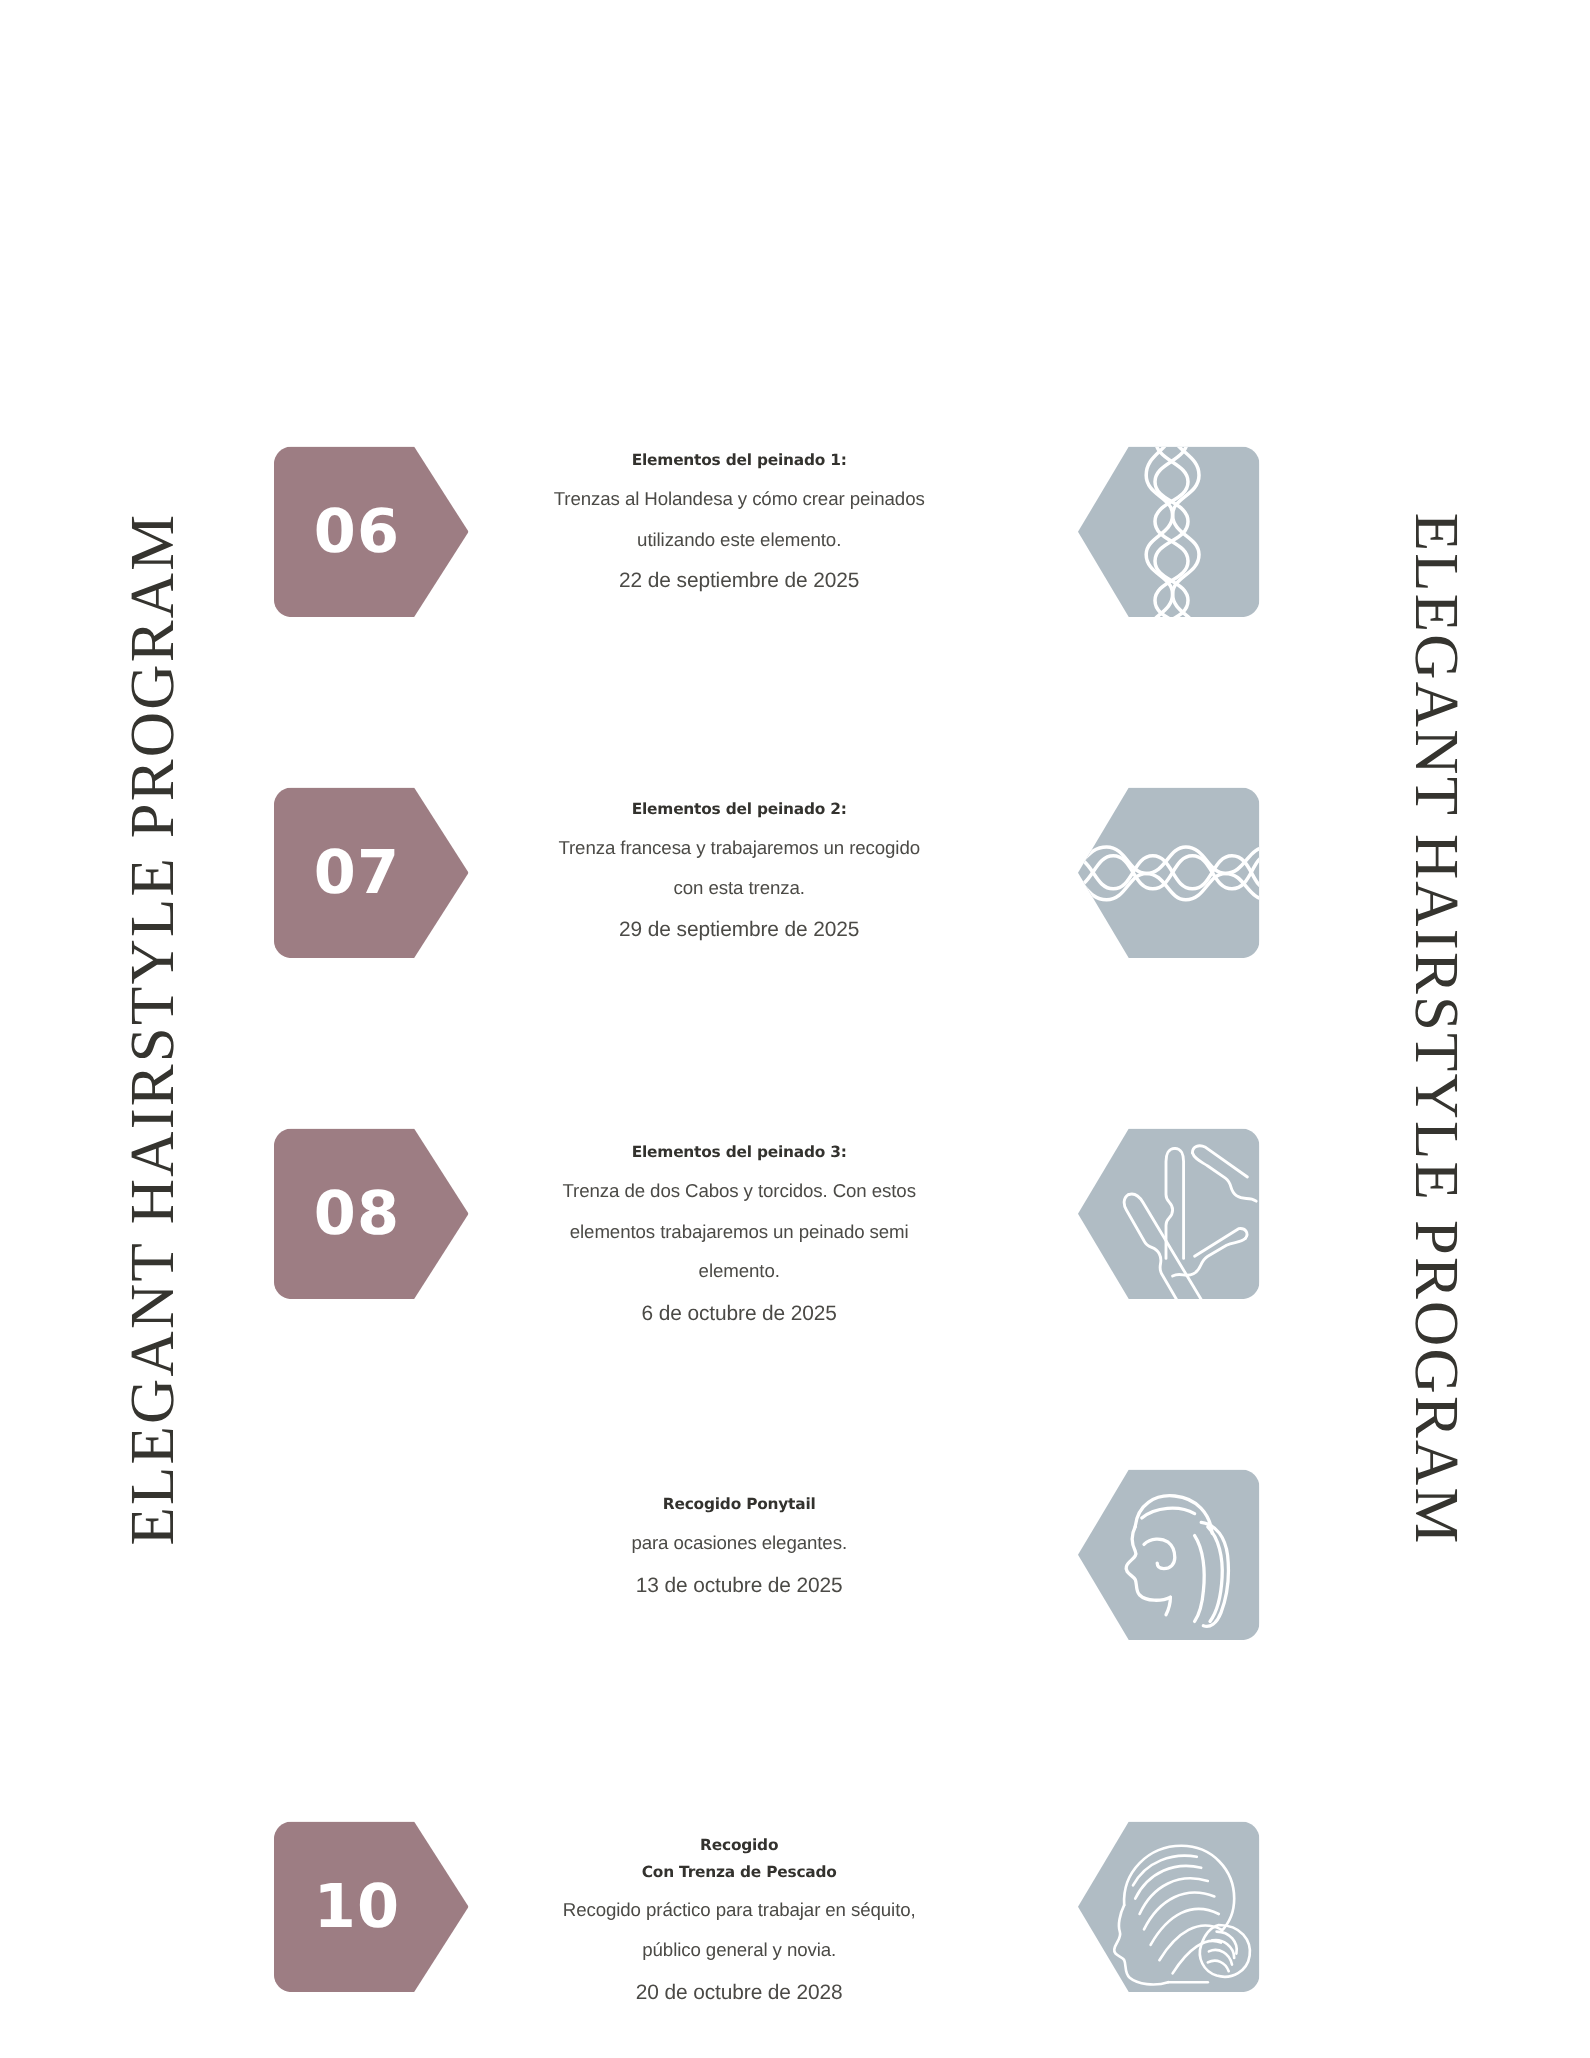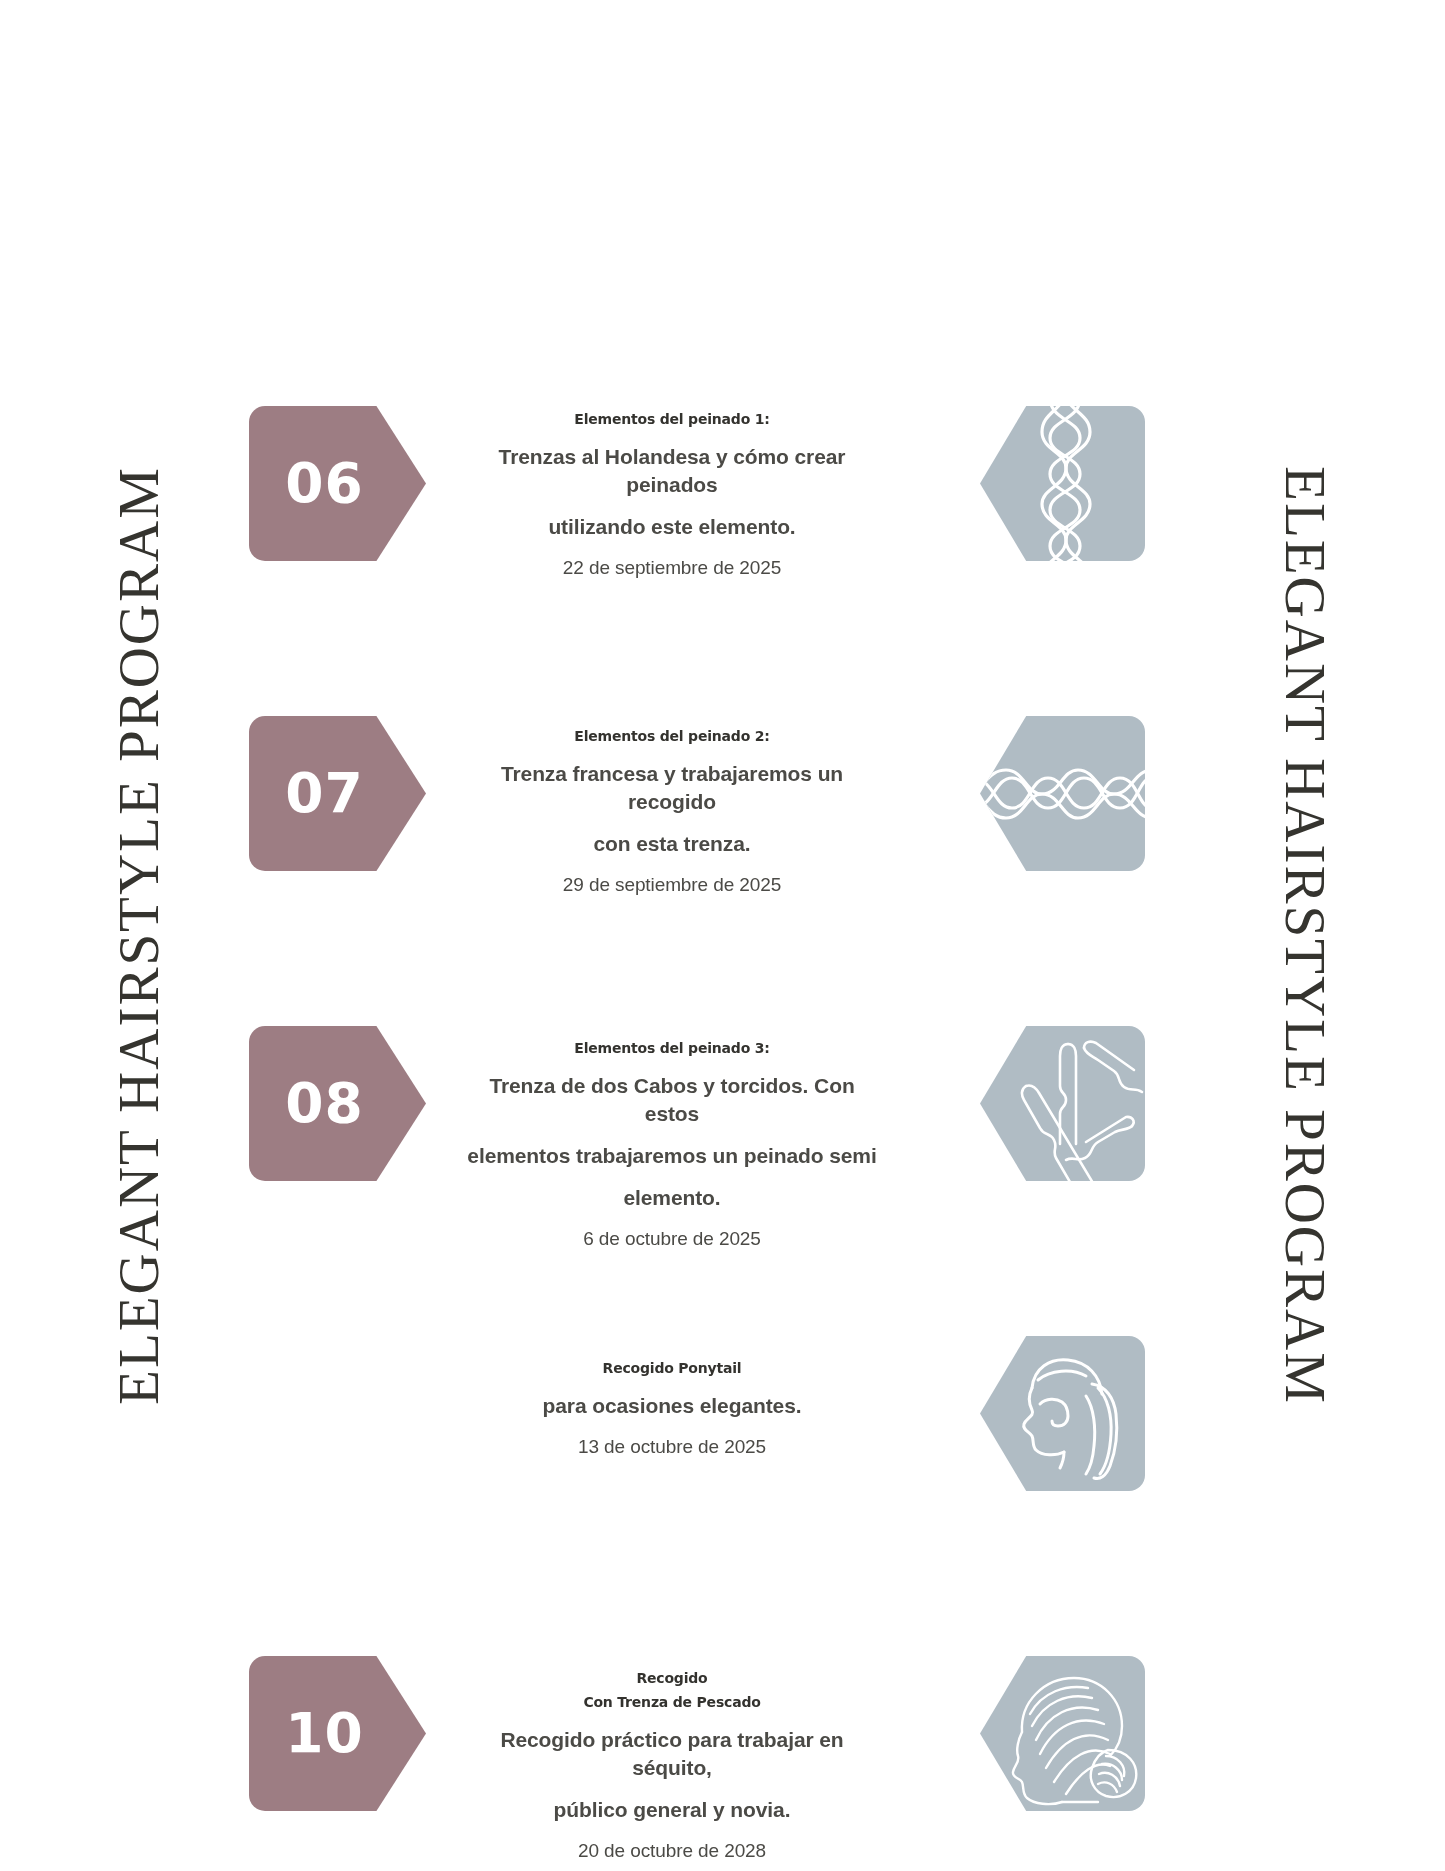--- a/index.html
+++ b/index.html
@@ -92,22 +92,22 @@
     font-family: "DejaVu Sans", sans-serif;
     font-weight: 700;
     font-size: 14px;
     line-height: 1.28;
     color: #33322e;
     margin: 0 0 6px 0;
     letter-spacing: -0.2px;
   }
   .item-desc {
     font-family: "Liberation Sans", sans-serif;
-    font-weight: 700;
-    font-size: 21px;
+    font-weight: 400;
+    font-size: 17px;
     line-height: 1.33;
     color: #4b4a46;
     margin: 14px;
     letter-spacing: -0.1px;
   }
   .item-date {
     font-family: "Liberation Sans", sans-serif;
     font-weight: 400;
     font-size: 19px;
     line-height: 1.33;

